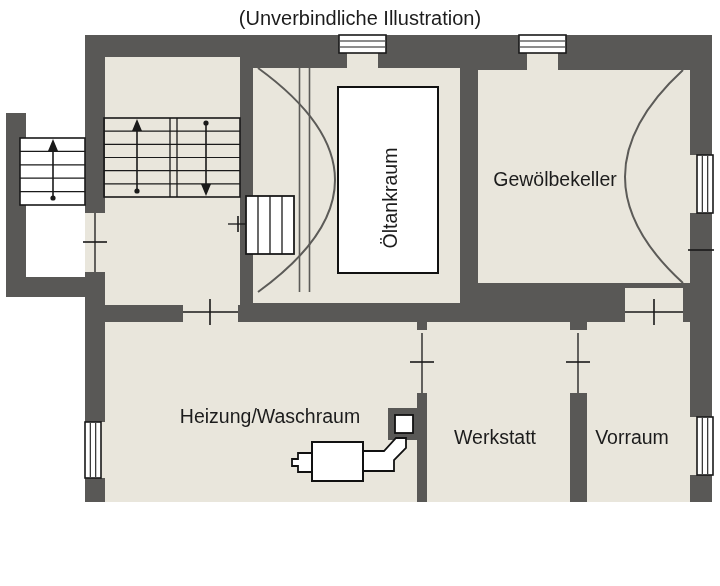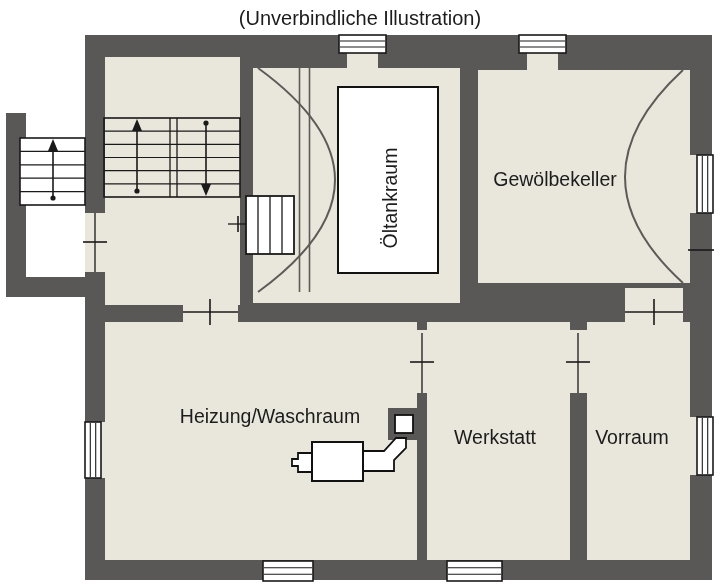--- a/index.html
+++ b/index.html
@@ -1,16 +1,16 @@
 <!DOCTYPE html>
 <html><head>
 <meta charset="utf-8">
 <style>
   html,body{margin:0;padding:0;background:#ffffff;}
-  .page{width:720px;height:586px;position:relative;background:#c4b5fd;overflow:hidden;
+  .page{width:720px;height:502px;position:relative;background:#c4b5fd;overflow:hidden;
         font-family:"Liberation Sans", sans-serif;}
   svg{display:block;}
   text{fill:#1c1c1c;}
   .room-label{font-size:19.5px;}
   .title-label{font-size:20px;}
 </style>
 </head>
 <body>
 
 <div class="page">

